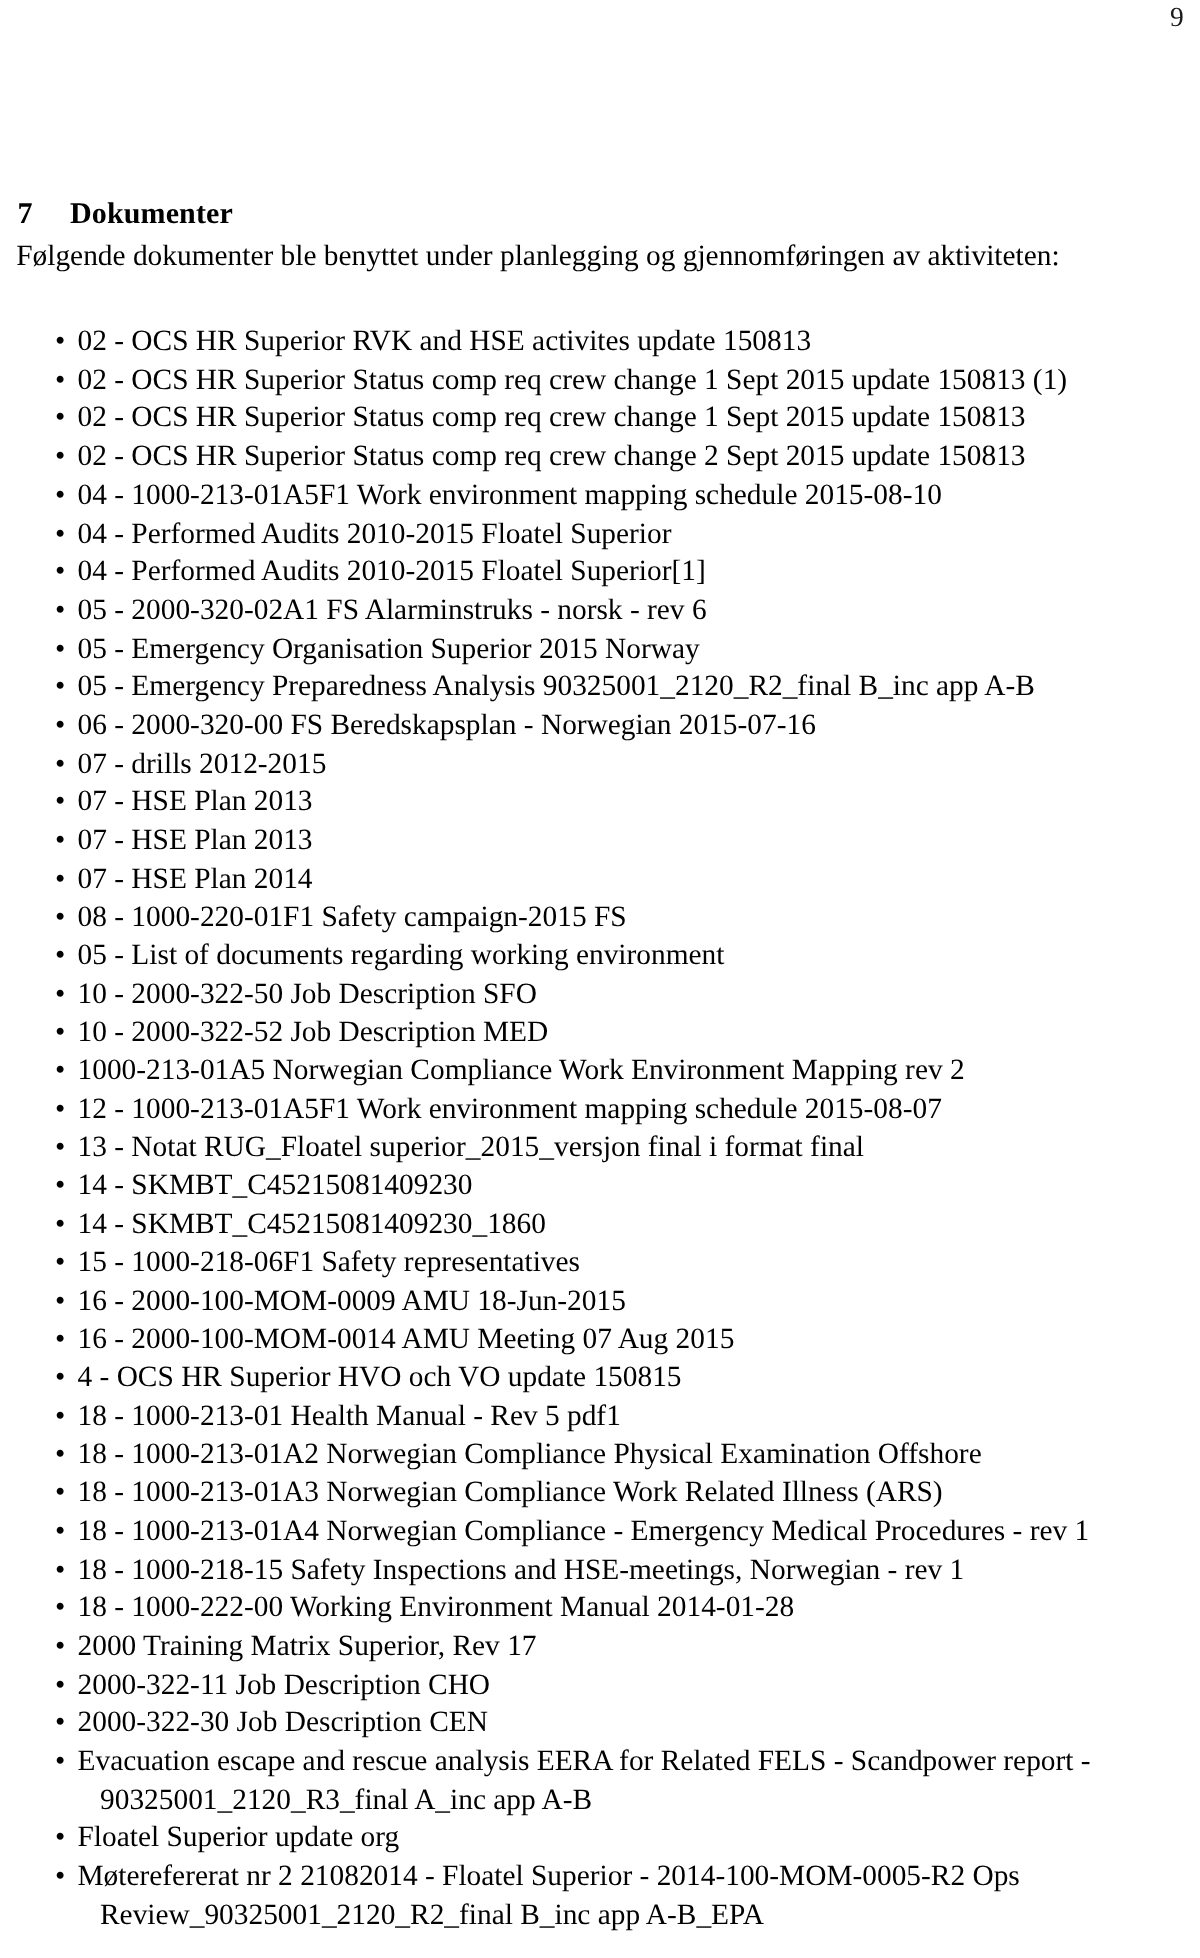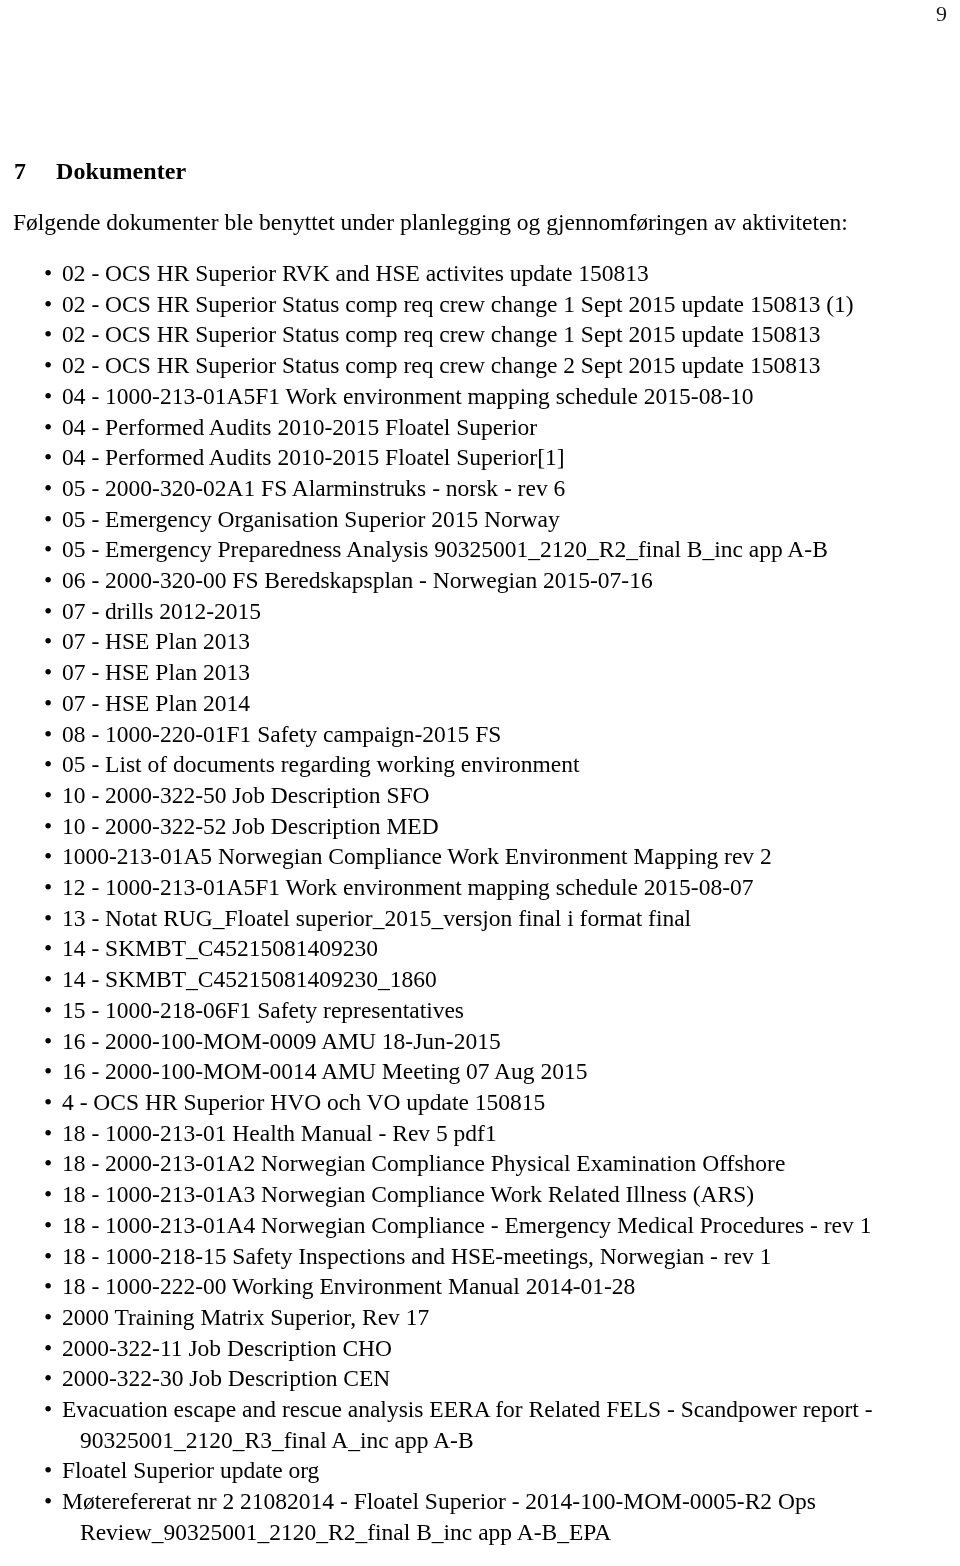--- a/index.html
+++ b/index.html
@@ -49,21 +49,21 @@
   }
   .heading .num {
     display: inline-block;
     width: 42px;
   }
 
   
   .intro {
     position: absolute;
     left: 13px;
-    top: 207px;
+    top: 190px;
     font-size: 23.5px;
     line-height: 30px;
     white-space: nowrap;
   }
 
   
   .doc-list {
     position: absolute;
     left: 0;
     top: 258px;
@@ -224,21 +224,21 @@
       <li>
         <span class="bullet">•</span>
         <span class="txt">4 - OCS HR Superior HVO och VO update 150815</span>
       </li>
       <li>
         <span class="bullet">•</span>
         <span class="txt">18 - 1000-213-01 Health Manual - Rev 5 pdf1</span>
       </li>
       <li>
         <span class="bullet">•</span>
-        <span class="txt">18 - 2000-213-01A2 Norwegian Compliance Physical Examination Offshore</span>
+        <span class="txt">18 - 1000-213-01A2 Norwegian Compliance Physical Examination Offshore</span>
       </li>
       <li>
         <span class="bullet">•</span>
         <span class="txt">18 - 1000-213-01A3 Norwegian Compliance Work Related Illness (ARS)</span>
       </li>
       <li class="wrap">
         <span class="bullet">•</span>
         <span class="txt">18 - 1000-213-01A4 Norwegian Compliance - Emergency Medical Procedures - rev 1</span>
       </li>
       <li>

